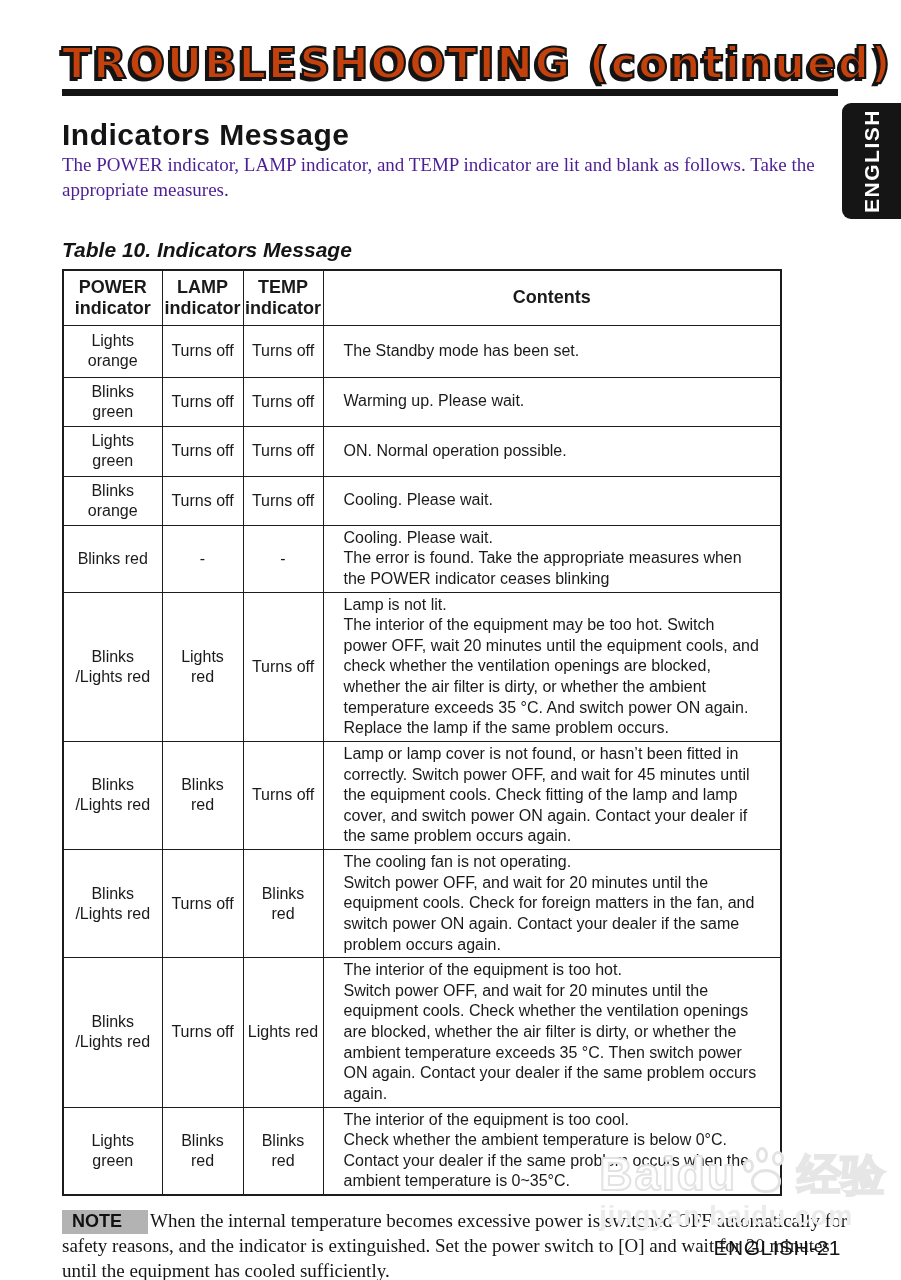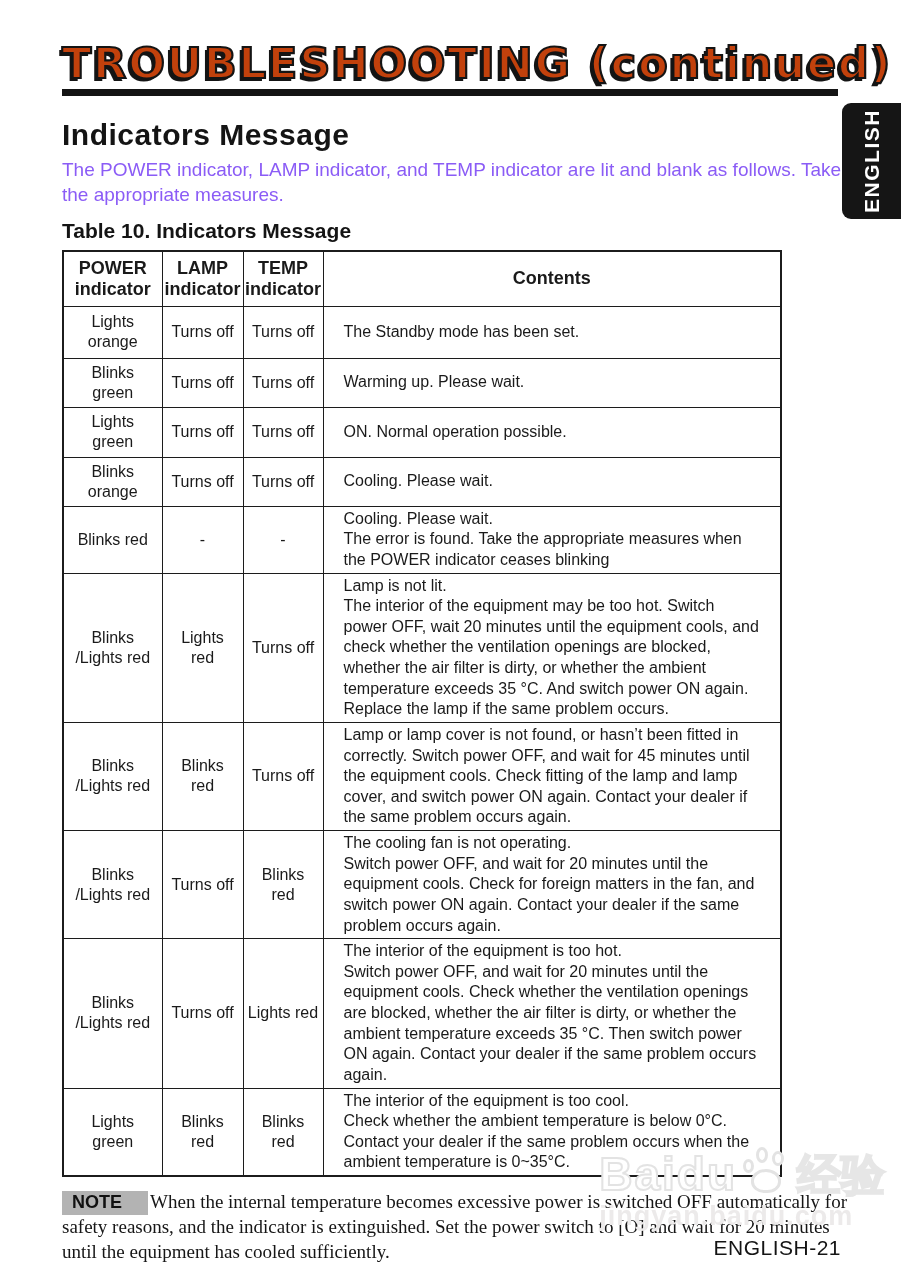--- a/index.html
+++ b/index.html
@@ -22,40 +22,39 @@
     white-space:nowrap;
   }
   .title-rule { margin-top:4px; height:7px; background:#141414; width:776px; }
 
   
   .section-heading {
     margin-top:22px;
     font-size:30px; font-weight:bold; letter-spacing:0.5px; color:#141414;
   }
   .intro {
-    margin-top:5px;
-    font-family:Liberation Sans, sans-serif;
-    font-size:19px; line-height:1.32; color:#8b5cf6;
+    font-family:Liberation Serif, serif;
+    font-size:19px; line-height:1.32; color:#4c1d95;
     width:782px;
   }
 
   
   .side-tab {
     position:absolute; top:103px; right:0; width:59px; height:116px;
     background:#151515; border-radius:9px 0 0 9px;
     display:flex; align-items:center; justify-content:center;
   }
   .side-tab span {
     transform:rotate(-90deg);
     color:#fff; font-weight:bold; font-size:21px; letter-spacing:1.5px;
     white-space:nowrap;
   }
 
   
-  .tbl-caption { margin-top:12px; font-size:21px; font-weight:bold; color:#141414; }
+  .tbl-caption { margin-top:36px; font-size:21px; font-weight:bold; color:#141414;font-style:italic; }
   table.tbl {
     margin-top:7px;
     width:720px; table-layout:fixed;
     border-collapse:collapse;
     border:2px solid #1c1c1c;
   }
   table.tbl th, table.tbl td {
     border:1px solid #1c1c1c;
     font-size:16px; color:#1a1a1a;
     vertical-align:middle;

